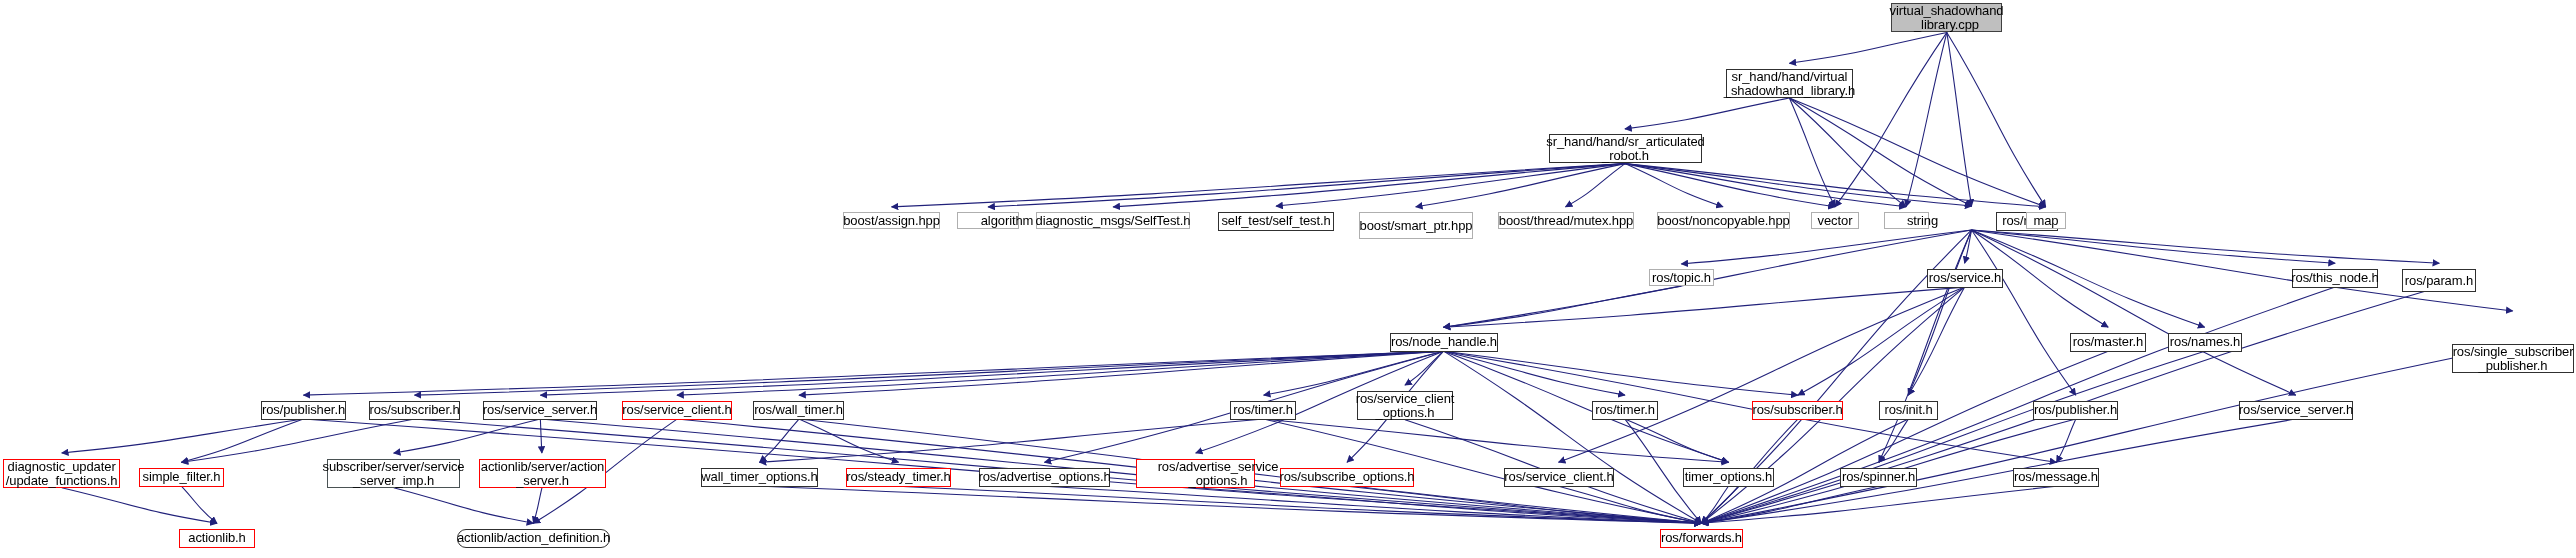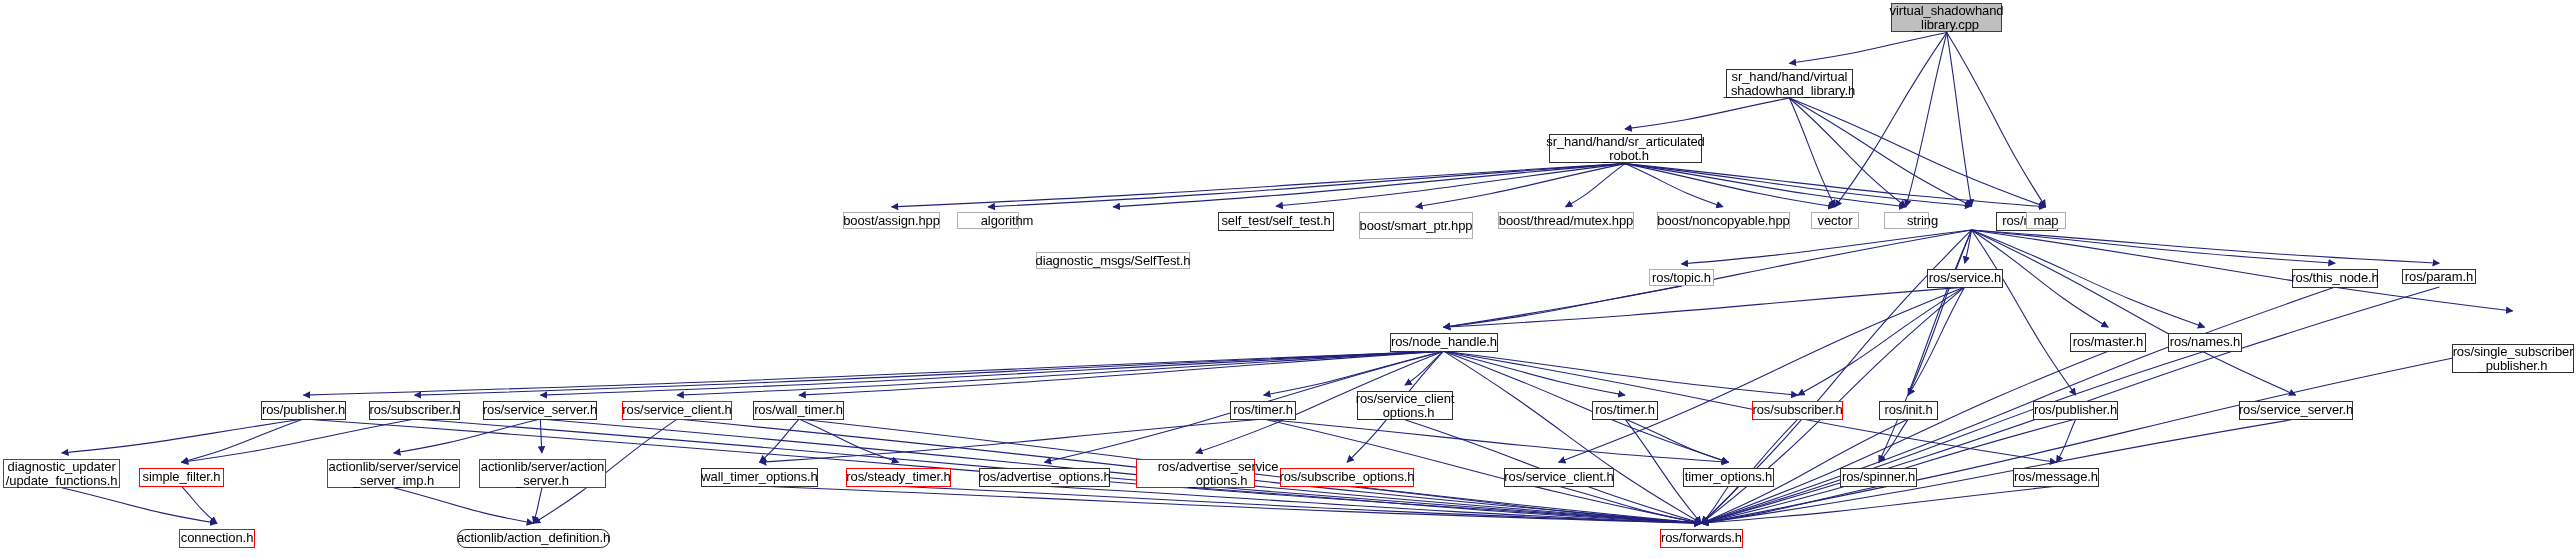--- a/index.html
+++ b/index.html
@@ -138,33 +138,33 @@
   </svg>
   <div id="nodes">
       <div class="node root" style="left: 1891px; top: 3.1px; width: 111px; height: 29px;">virtual_shadowhand
 _library.cpp</div>
       <div class="node black" style="left: 1726px; top: 69px; width: 127px; height: 29px;">sr_hand/hand/virtual
 _shadowhand_library.h</div>
       <div class="node black" style="left: 1549px; top: 134px; width: 153px; height: 29px;">sr_hand/hand/sr_articulated
 _robot.h</div>
       <div class="node " style="left: 843px; top: 212px; width: 97px; height: 17px;">boost/assign.hpp</div>
       <div class="node " style="left: 957px; top: 212px; width: 62px; height: 17px; padding-left: 38px;">algorithm</div>
-      <div class="node " style="left: 1036px; top: 212px; width: 154px; height: 17px; margin-top: 40px;">diagnostic_msgs/SelfTest.h</div>
+      <div class="node " style="left: 1036px; top: 212px; width: 154px; height: 17px;">diagnostic_msgs/SelfTest.h</div>
       <div class="node black" style="left: 1218px; top: 212px; width: 116px; height: 18.5px;">self_test/self_test.h</div>
       <div class="node " style="left: 1359px; top: 212px; width: 114px; height: 27px;">boost/smart_ptr.hpp</div>
       <div class="node " style="left: 1498px; top: 212px; width: 136px; height: 17px;">boost/thread/mutex.hpp</div>
       <div class="node " style="left: 1657px; top: 212px; width: 133px; height: 17px;">boost/noncopyable.hpp</div>
       <div class="node " style="left: 1811px; top: 212px; width: 48px; height: 17px;">vector</div>
       <div class="node " style="left: 1884px; top: 212px; width: 45px; height: 17px; padding-left: 32px;">string</div>
       <div class="node black" style="left: 1996px; top: 212px; width: 62px; height: 18.5px;">ros/ros.h</div>
       <div class="node " style="left: 2026px; top: 212px; width: 40px; height: 17px;">map</div>
       <div class="node " style="left: 1649px; top: 269px; width: 65px; height: 17px;">ros/topic.h</div>
       <div class="node black" style="left: 1927px; top: 269px; width: 76px; height: 18.5px;">ros/service.h</div>
       <div class="node black" style="left: 2292px; top: 269px; width: 86px; height: 18.5px;">ros/this_node.h</div>
-      <div class="node black" style="left: 2402px; top: 269px; width: 74px; height: 15px;">ros/param.h</div>
+      <div class="node black" style="left: 2402px; top: 269px; width: 74px; height: 23px;">ros/param.h</div>
       <div class="node black" style="left: 2452px; top: 316px; width: 122px; height: 29px; margin-top: 28px;">ros/single_subscriber
 _publisher.h</div>
       <div class="node black" style="left: 1390px; top: 333px; width: 108px; height: 18.5px;">ros/node_handle.h</div>
       <div class="node black" style="left: 2070px; top: 333px; width: 76px; height: 18.5px;">ros/master.h</div>
       <div class="node black" style="left: 2168px; top: 333px; width: 74px; height: 18.5px;">ros/names.h</div>
       <div class="node black" style="left: 261px; top: 401px; width: 85px; height: 18.5px;">ros/publisher.h</div>
       <div class="node black" style="left: 369px; top: 401px; width: 91px; height: 18.5px;">ros/subscriber.h</div>
       <div class="node black" style="left: 483px; top: 401px; width: 114px; height: 18.5px;">ros/service_server.h</div>
       <div class="node red" style="left: 622px; top: 401px; width: 110px; height: 18.5px;">ros/service_client.h</div>
       <div class="node black" style="left: 753px; top: 401px; width: 91px; height: 18.5px;">ros/wall_timer.h</div>
@@ -172,32 +172,32 @@
       <div class="node black" style="left: 1357px; top: 391px; width: 96px; height: 29px;">ros/service_client
 _options.h</div>
       <div class="node black" style="left: 1592px; top: 401px; width: 66px; height: 18.5px;">ros/timer.h</div>
       <div class="node red" style="left: 1752px; top: 401px; width: 91px; height: 18.5px;">ros/subscriber.h</div>
       <div class="node black" style="left: 1879px; top: 401px; width: 59px; height: 18.5px;">ros/init.h</div>
       <div class="node black" style="left: 2033px; top: 401px; width: 85px; height: 18.5px;">ros/publisher.h</div>
       <div class="node black" style="left: 2239px; top: 401px; width: 114px; height: 18.5px;">ros/service_server.h</div>
       <div class="node red" style="left: 3.1px; top: 459px; width: 117px; height: 29px;">diagnostic_updater
 /update_functions.h</div>
       <div class="node red" style="left: 139px; top: 468px; width: 85px; height: 18.5px;">simple_filter.h</div>
-      <div class="node grayborder" style="left: 327px; top: 459px; width: 133px; height: 29px;">actionlib/server/service
+      <div class="node grayborder" style="left: 327px; top: 459px; width: 133px; height: 29px;">subscriber/server/service
 _server_imp.h</div>
       <div class="node red" style="left: 479px; top: 459px; width: 127px; height: 29px;">actionlib/server/action
 _server.h</div>
       <div class="node black" style="left: 701px; top: 468px; width: 117px; height: 18.5px;">wall_timer_options.h</div>
       <div class="node red" style="left: 846px; top: 468px; width: 105px; height: 18.5px;">ros/steady_timer.h</div>
       <div class="node black" style="left: 979px; top: 468px; width: 131px; height: 18.5px;">ros/advertise_options.h</div>
       <div class="node red" style="left: 1136px; top: 459px; width: 119px; height: 29px; padding-left: 45px;">ros/advertise_service
 _options.h</div>
       <div class="node red" style="left: 1280px; top: 468px; width: 134px; height: 18.5px;">ros/subscribe_options.h</div>
       <div class="node black" style="left: 1504px; top: 468px; width: 110px; height: 18.5px;">ros/service_client.h</div>
       <div class="node black" style="left: 1683px; top: 468px; width: 91px; height: 18.5px;">timer_options.h</div>
       <div class="node black" style="left: 1840px; top: 468px; width: 77px; height: 18.5px;">ros/spinner.h</div>
       <div class="node black" style="left: 2013px; top: 468px; width: 86px; height: 18.5px;">ros/message.h</div>
-      <div class="node red" style="left: 179px; top: 529px; width: 76px; height: 18.5px;">connection.h</div>
+      <div class="node red" style="left: 179px; top: 529px; width: 76px; height: 18.5px;">actionlib.h</div>
       <div class="node black" style="left: 457px; top: 529px; width: 153px; height: 18.5px; border-radius: 9px;">actionlib/action_definition.h</div>
       <div class="node red" style="left: 1660px; top: 529px; width: 83px; height: 18.5px;">ros/forwards.h</div>
     </div>
 </div>
 
 
 </body></html>

